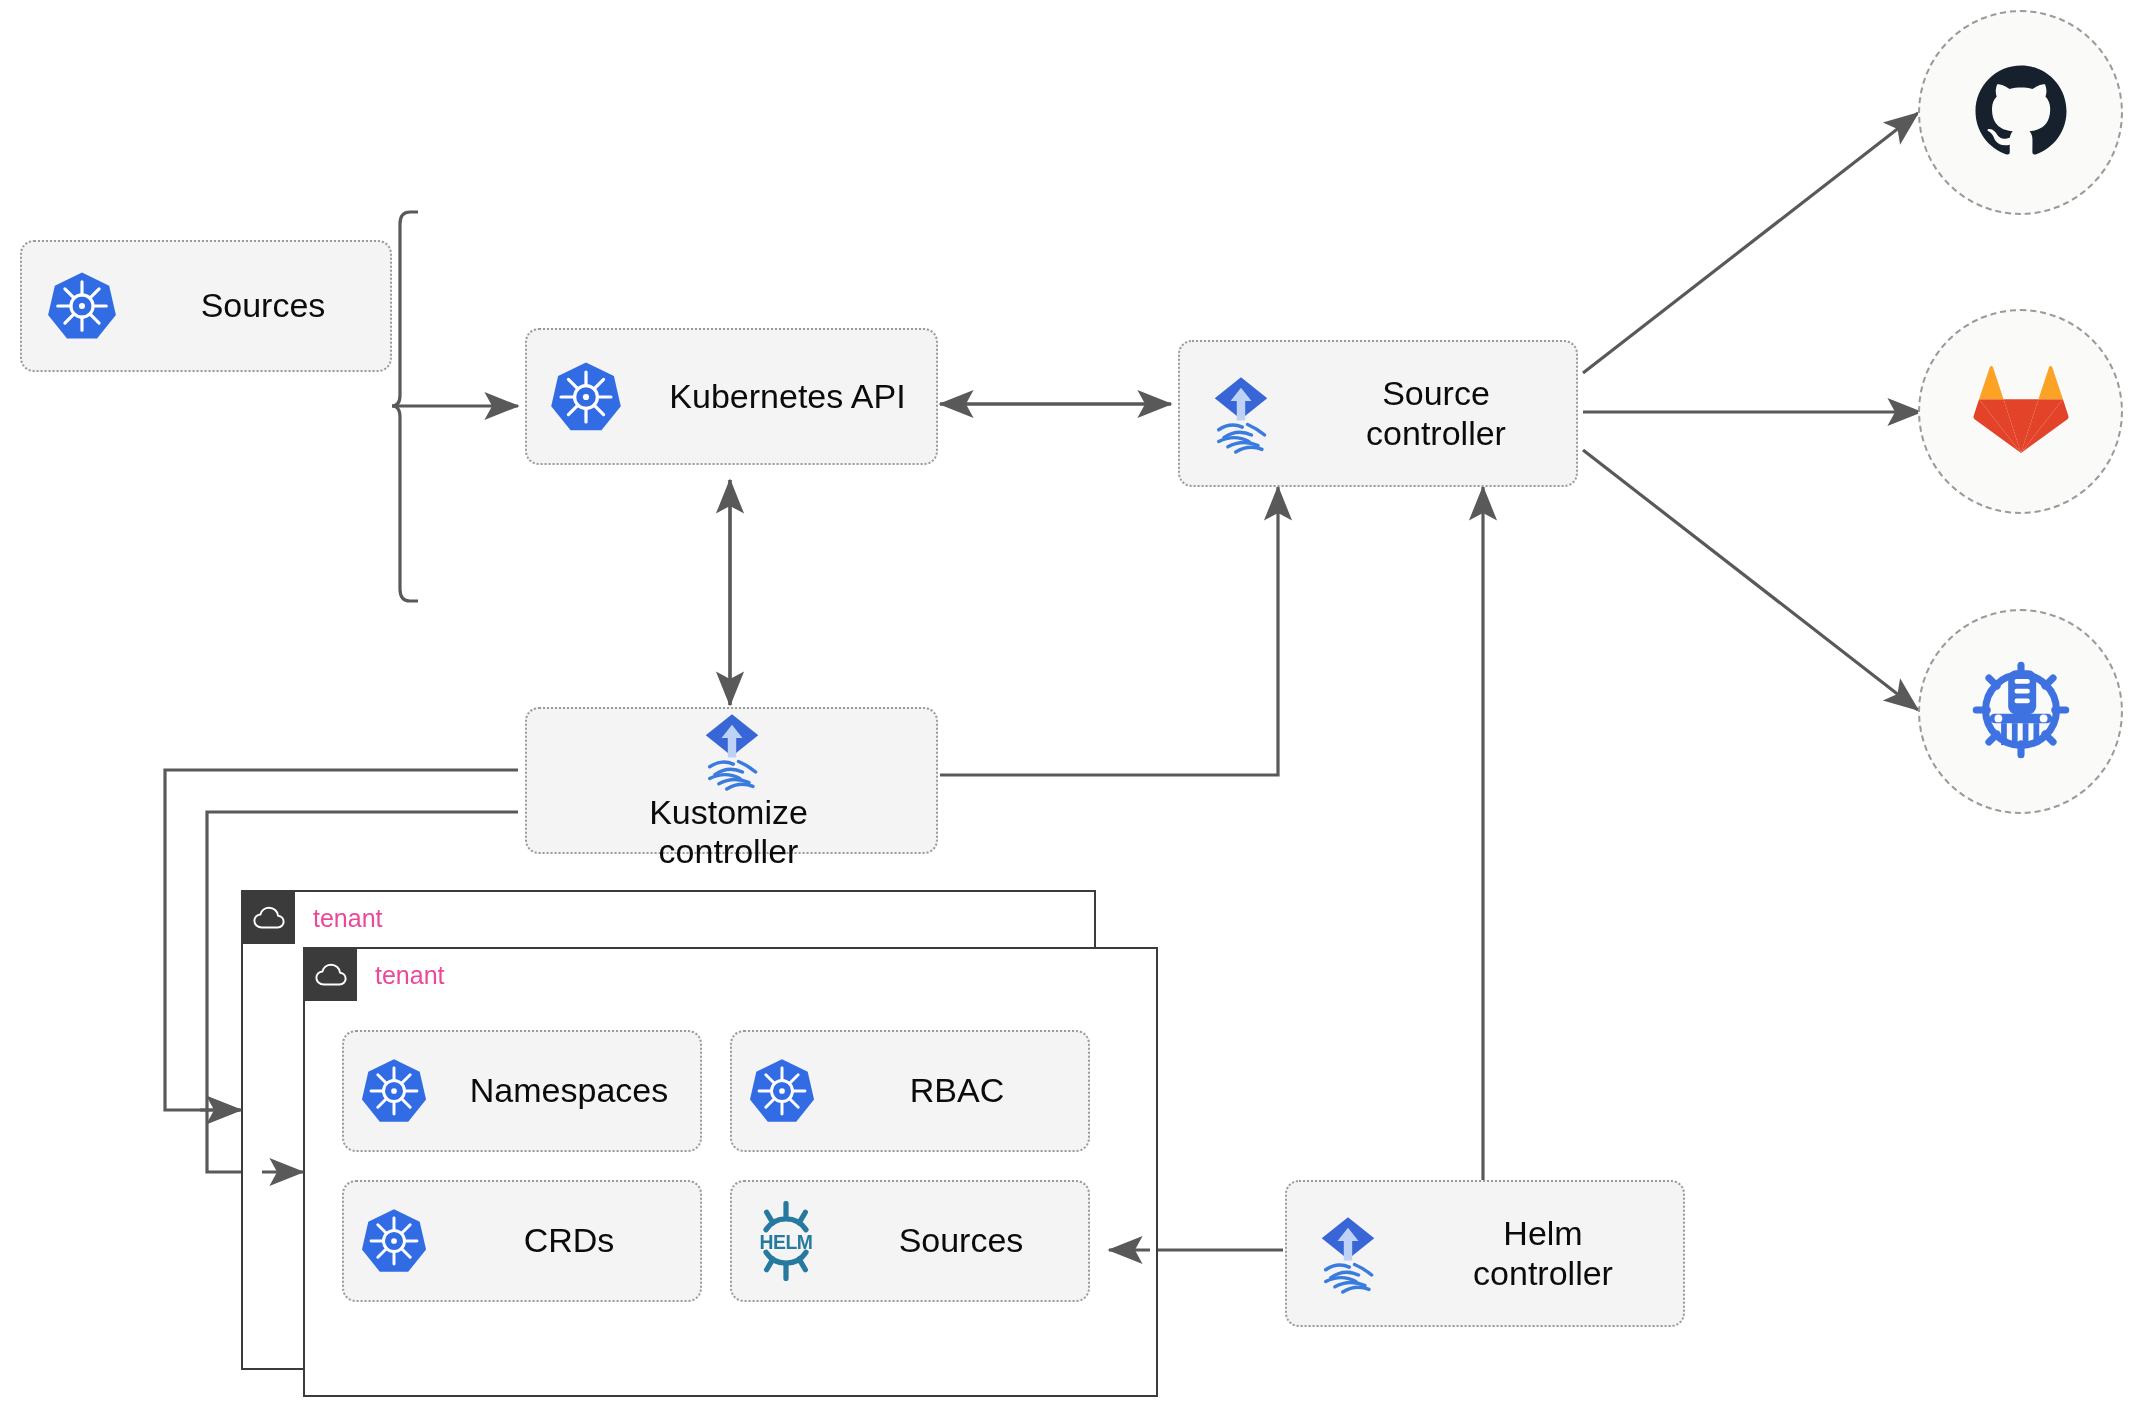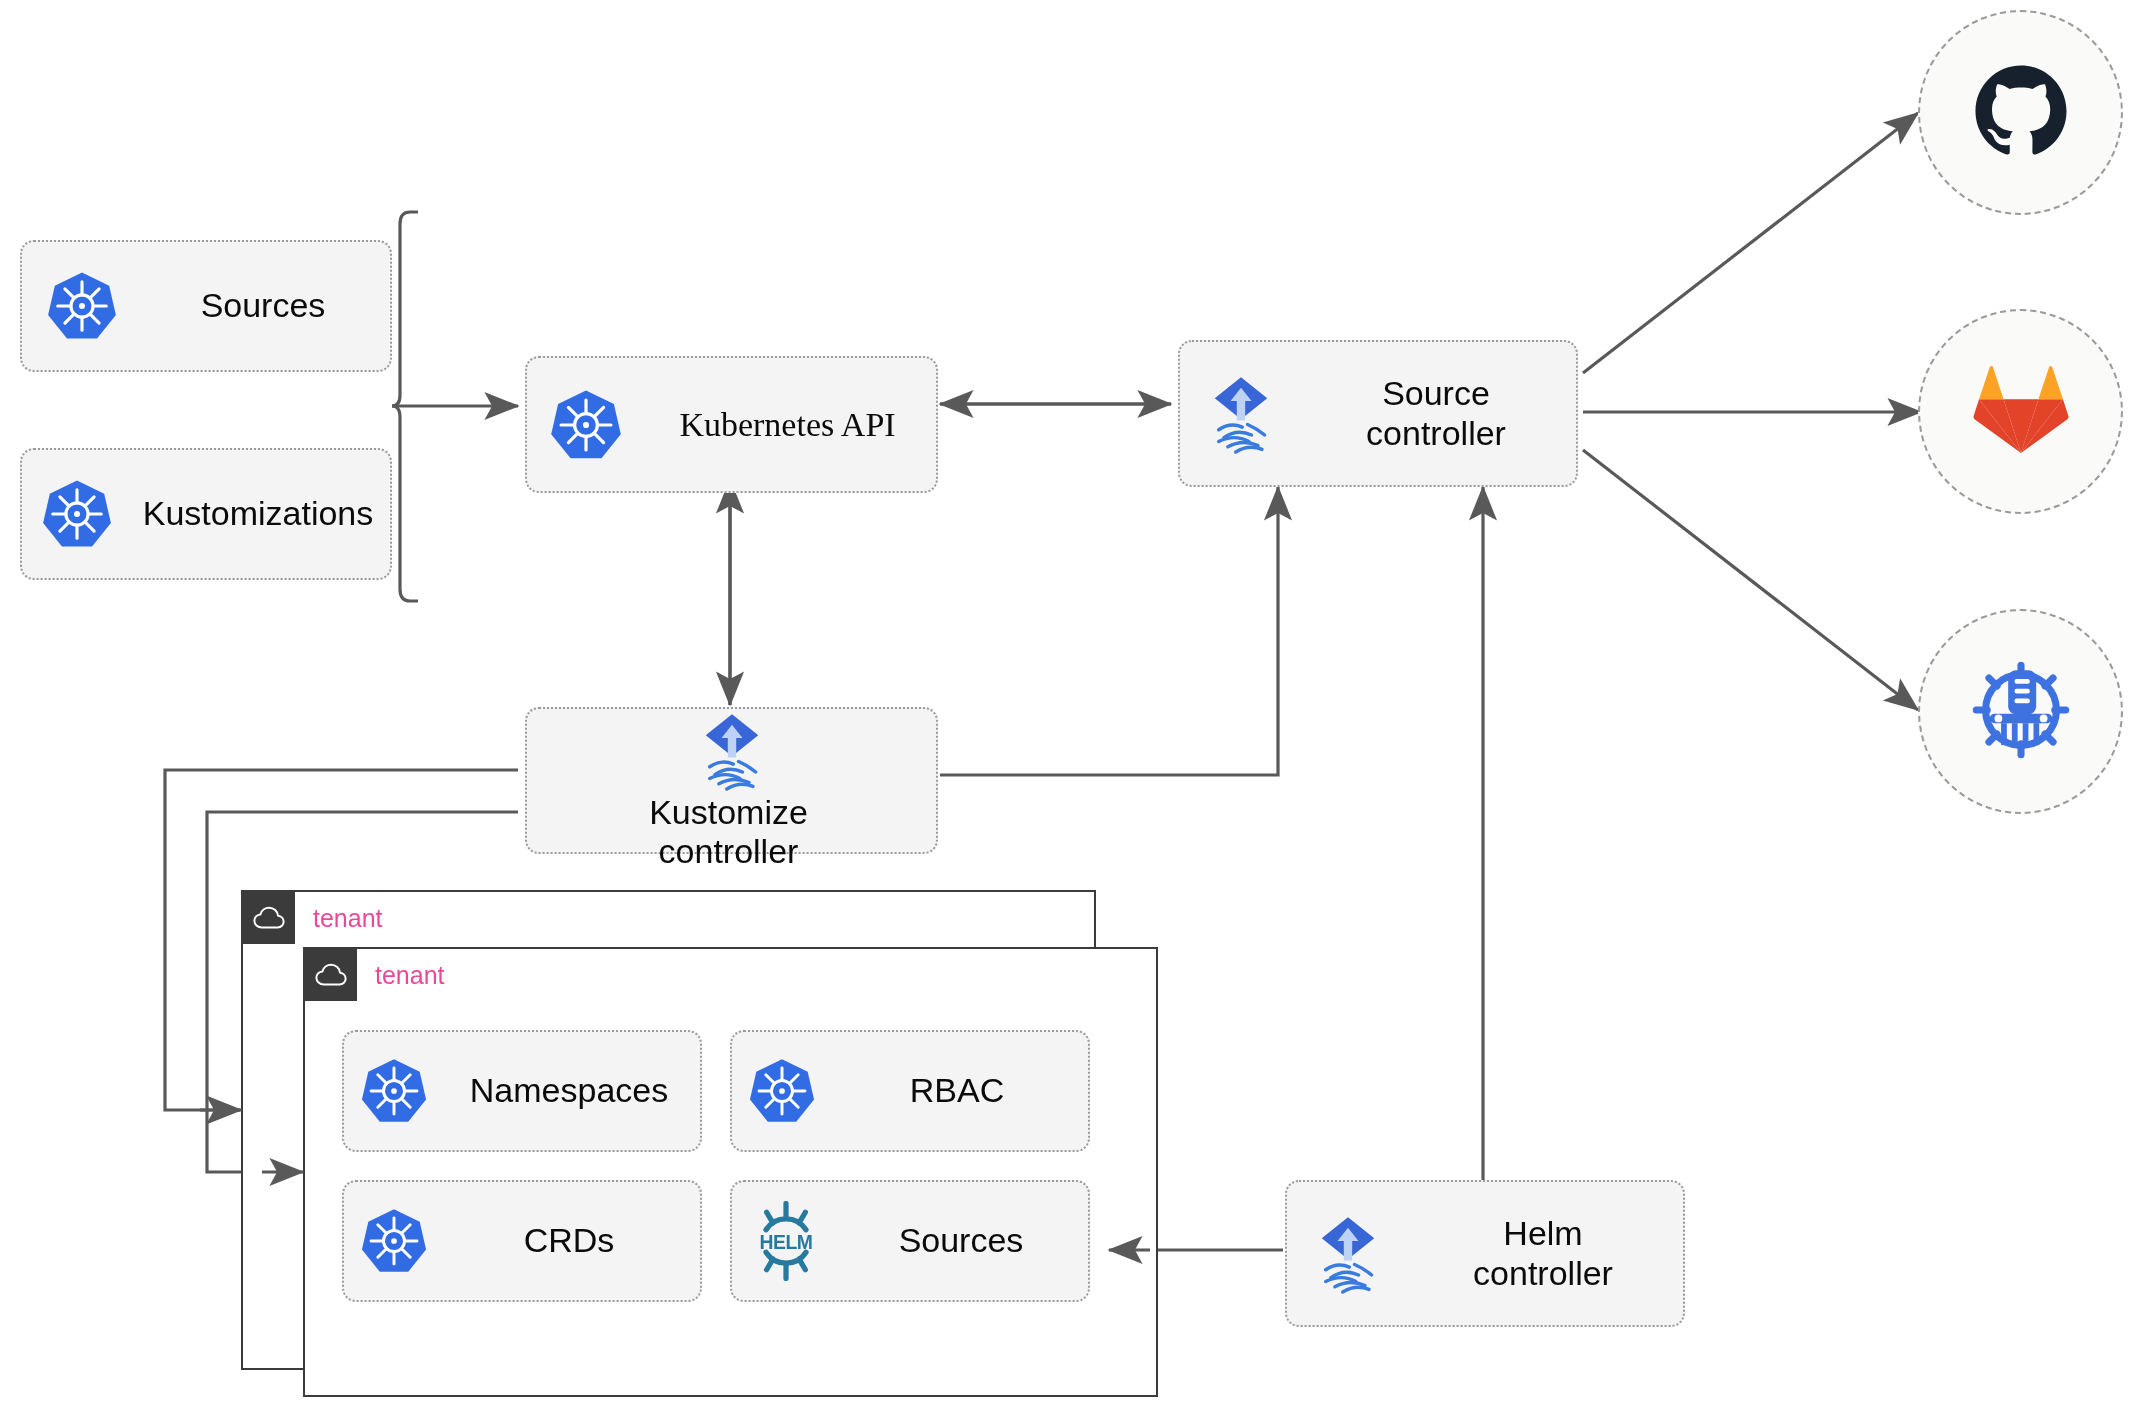--- a/index.html
+++ b/index.html
@@ -119,42 +119,22 @@
           <line x1="17.2" y1="17.2" x2="25.2" y2="25.2"></line>
           <line x1="38.8" y1="38.8" x2="46.8" y2="46.8"></line>
           <line x1="46.8" y1="17.2" x2="38.8" y2="25.2"></line>
           <line x1="25.2" y1="38.8" x2="17.2" y2="46.8"></line>
         </g>
       </svg>
     </span>
     <span class="lbl">Sources</span>
   </div>
 
-  <div class="node" style="left:20px;top:448px;width:372px;height:132px;">
-    <span class="ico" style="width:110px;">
-      <svg width="74" height="74" viewBox="0 0 64 64">
-        <path d="M32 3 L55.5 14.4 L61.3 39.8 L45 60.1 L19 60.1 L2.7 39.8 L8.5 14.4 Z" fill="#326CE5"></path>
-        <g fill="none" stroke="#ffffff" stroke-width="2.7" stroke-linecap="round">
-          <circle cx="32" cy="32" r="9.6"></circle>
-          <circle cx="32" cy="32" r="2.6" fill="#ffffff" stroke="none"></circle>
-          <line x1="32" y1="11" x2="32" y2="22.4"></line>
-          <line x1="32" y1="41.6" x2="32" y2="53"></line>
-          <line x1="11" y1="32" x2="22.4" y2="32"></line>
-          <line x1="41.6" y1="32" x2="53" y2="32"></line>
-          <line x1="17.2" y1="17.2" x2="25.2" y2="25.2"></line>
-          <line x1="38.8" y1="38.8" x2="46.8" y2="46.8"></line>
-          <line x1="46.8" y1="17.2" x2="38.8" y2="25.2"></line>
-          <line x1="25.2" y1="38.8" x2="17.2" y2="46.8"></line>
-        </g>
-      </svg>
-    </span>
-    <span class="lbl">Kustomizations</span>
-  </div>
-
-  <div class="node" style="left:525px;top:356px;width:413px;height:137px;font-family:Liberation Serif, serif;">
+
+  <div class="node" style="left:525px;top:328px;width:413px;height:137px;">
     <span class="ico" style="width:118px;">
       <svg width="76" height="76" viewBox="0 0 64 64">
         <path d="M32 3 L55.5 14.4 L61.3 39.8 L45 60.1 L19 60.1 L2.7 39.8 L8.5 14.4 Z" fill="#326CE5"></path>
         <g fill="none" stroke="#ffffff" stroke-width="2.7" stroke-linecap="round">
           <circle cx="32" cy="32" r="9.6"></circle>
           <circle cx="32" cy="32" r="2.6" fill="#ffffff" stroke="none"></circle>
           <line x1="32" y1="11" x2="32" y2="22.4"></line>
           <line x1="32" y1="41.6" x2="32" y2="53"></line>
           <line x1="11" y1="32" x2="22.4" y2="32"></line>
           <line x1="41.6" y1="32" x2="53" y2="32"></line>

